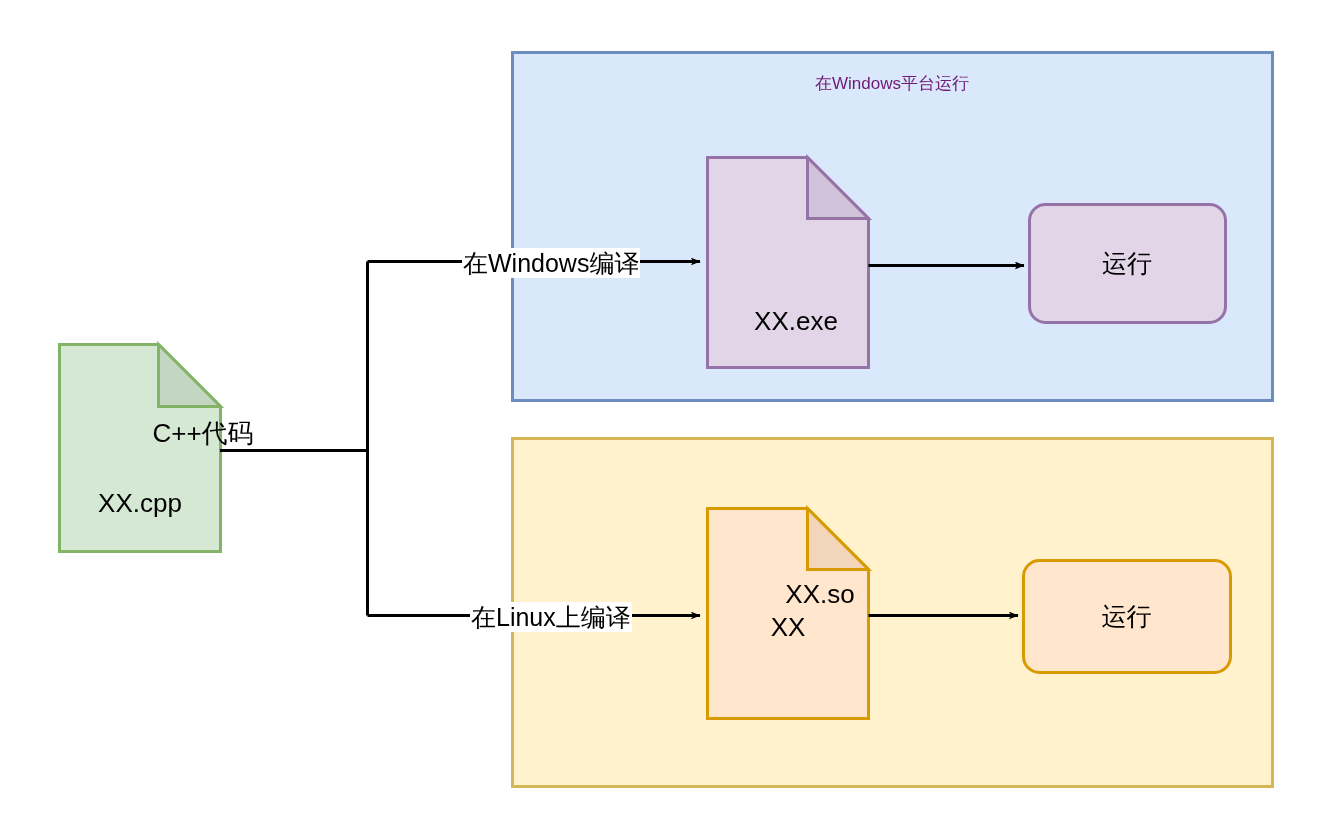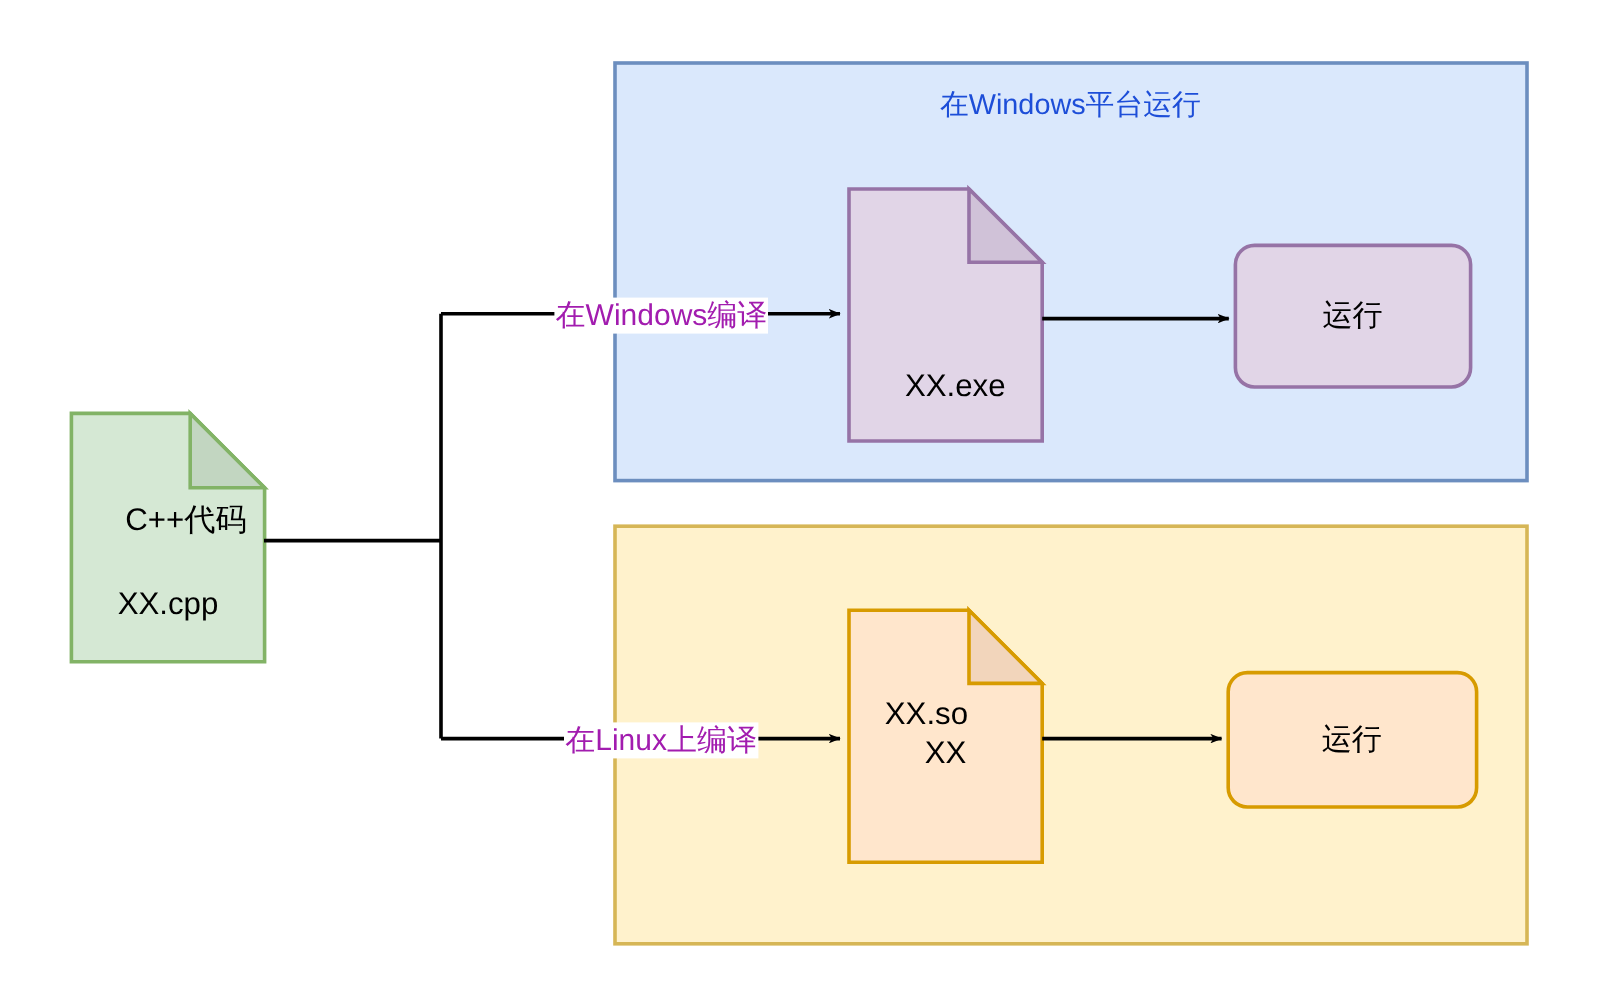--- a/index.html
+++ b/index.html
@@ -33,29 +33,29 @@
     justify-content: center;
     text-align: center;
     color: #000000;
     line-height: 1.22;
     white-space: pre;
     pointer-events: none;
   }
   .container-title {
     position: absolute;
     text-align: center;
-    color: #1d4ed8;
-    font-size: 24px;
+    color: #701a75;
+    font-size: 17px;
     line-height: 1.2;
     white-space: pre;
   }
   .edge-label {
     position: absolute;
     background: #ffffff;
-    color: #a21caf;
+    color: #000000;
     font-size: 25px;
     line-height: 1.2;
     white-space: pre;
     padding: 0 1px;
   }
   .doc-text {
     font-size: 26px;
   }
   .run-text {
     font-size: 25px;
@@ -101,28 +101,28 @@
     <path d="M 807.5 508.5 L 868.5 569.5 L 807.5 569.5 Z" fill="#f2d5bb" stroke="#d79b00" stroke-width="3" stroke-linejoin="miter"></path>
 
     <path d="M 868.5 615.5 L 1018 615.5" fill="none" stroke="#000000" stroke-width="3" marker-end="url(#arrowhead)"></path>
 
     <rect x="1023.5" y="560.5" width="207" height="112" rx="16" ry="16" fill="#ffe6cc" stroke="#d79b00" stroke-width="3"></rect>
   </svg>
 
   <div class="container-title" style="left:512px; top:74px; width:760px;">在Windows平台运行</div>
 
 
-  <div class="node-label src-text" style="left:59px; top:418px; width:192px; height:32px;">C++代码</div>
+  <div class="node-label src-text" style="left:59px; top:418px; width:192px; height:32px;padding-left:48px;">C++代码</div>
   <div class="node-label src-text" style="left:59px; top:450px; width:162px; height:32px;margin-top:38px;">XX.cpp</div>
 
   <div class="node-label doc-text" style="left:707px; top:261px; width:178px; height:33px;margin-top:44px;">XX.exe</div>
 
   <div class="node-label run-text" style="left:1029px; top:204px; width:196px; height:118px;">运行</div>
 
-  <div class="node-label doc-text" style="left:707px; top:578px; width:130px; height:33px;">XX.so</div>
+  <div class="node-label doc-text" style="left:707px; top:578px; width:130px; height:33px;padding-left:48px;">XX.so</div>
   <div class="node-label doc-text" style="left:707px; top:611px; width:162px; height:33px;text-align:center;">XX</div>
 
   <div class="node-label run-text" style="left:1023px; top:560px; width:207px; height:112px;">运行</div>
 
   <div class="edge-label" style="left:462px; top:248px;">在Windows编译</div>
 
   <div class="edge-label" style="left:470px; top:602px;">在Linux上编译</div>
 
 </div>
 

